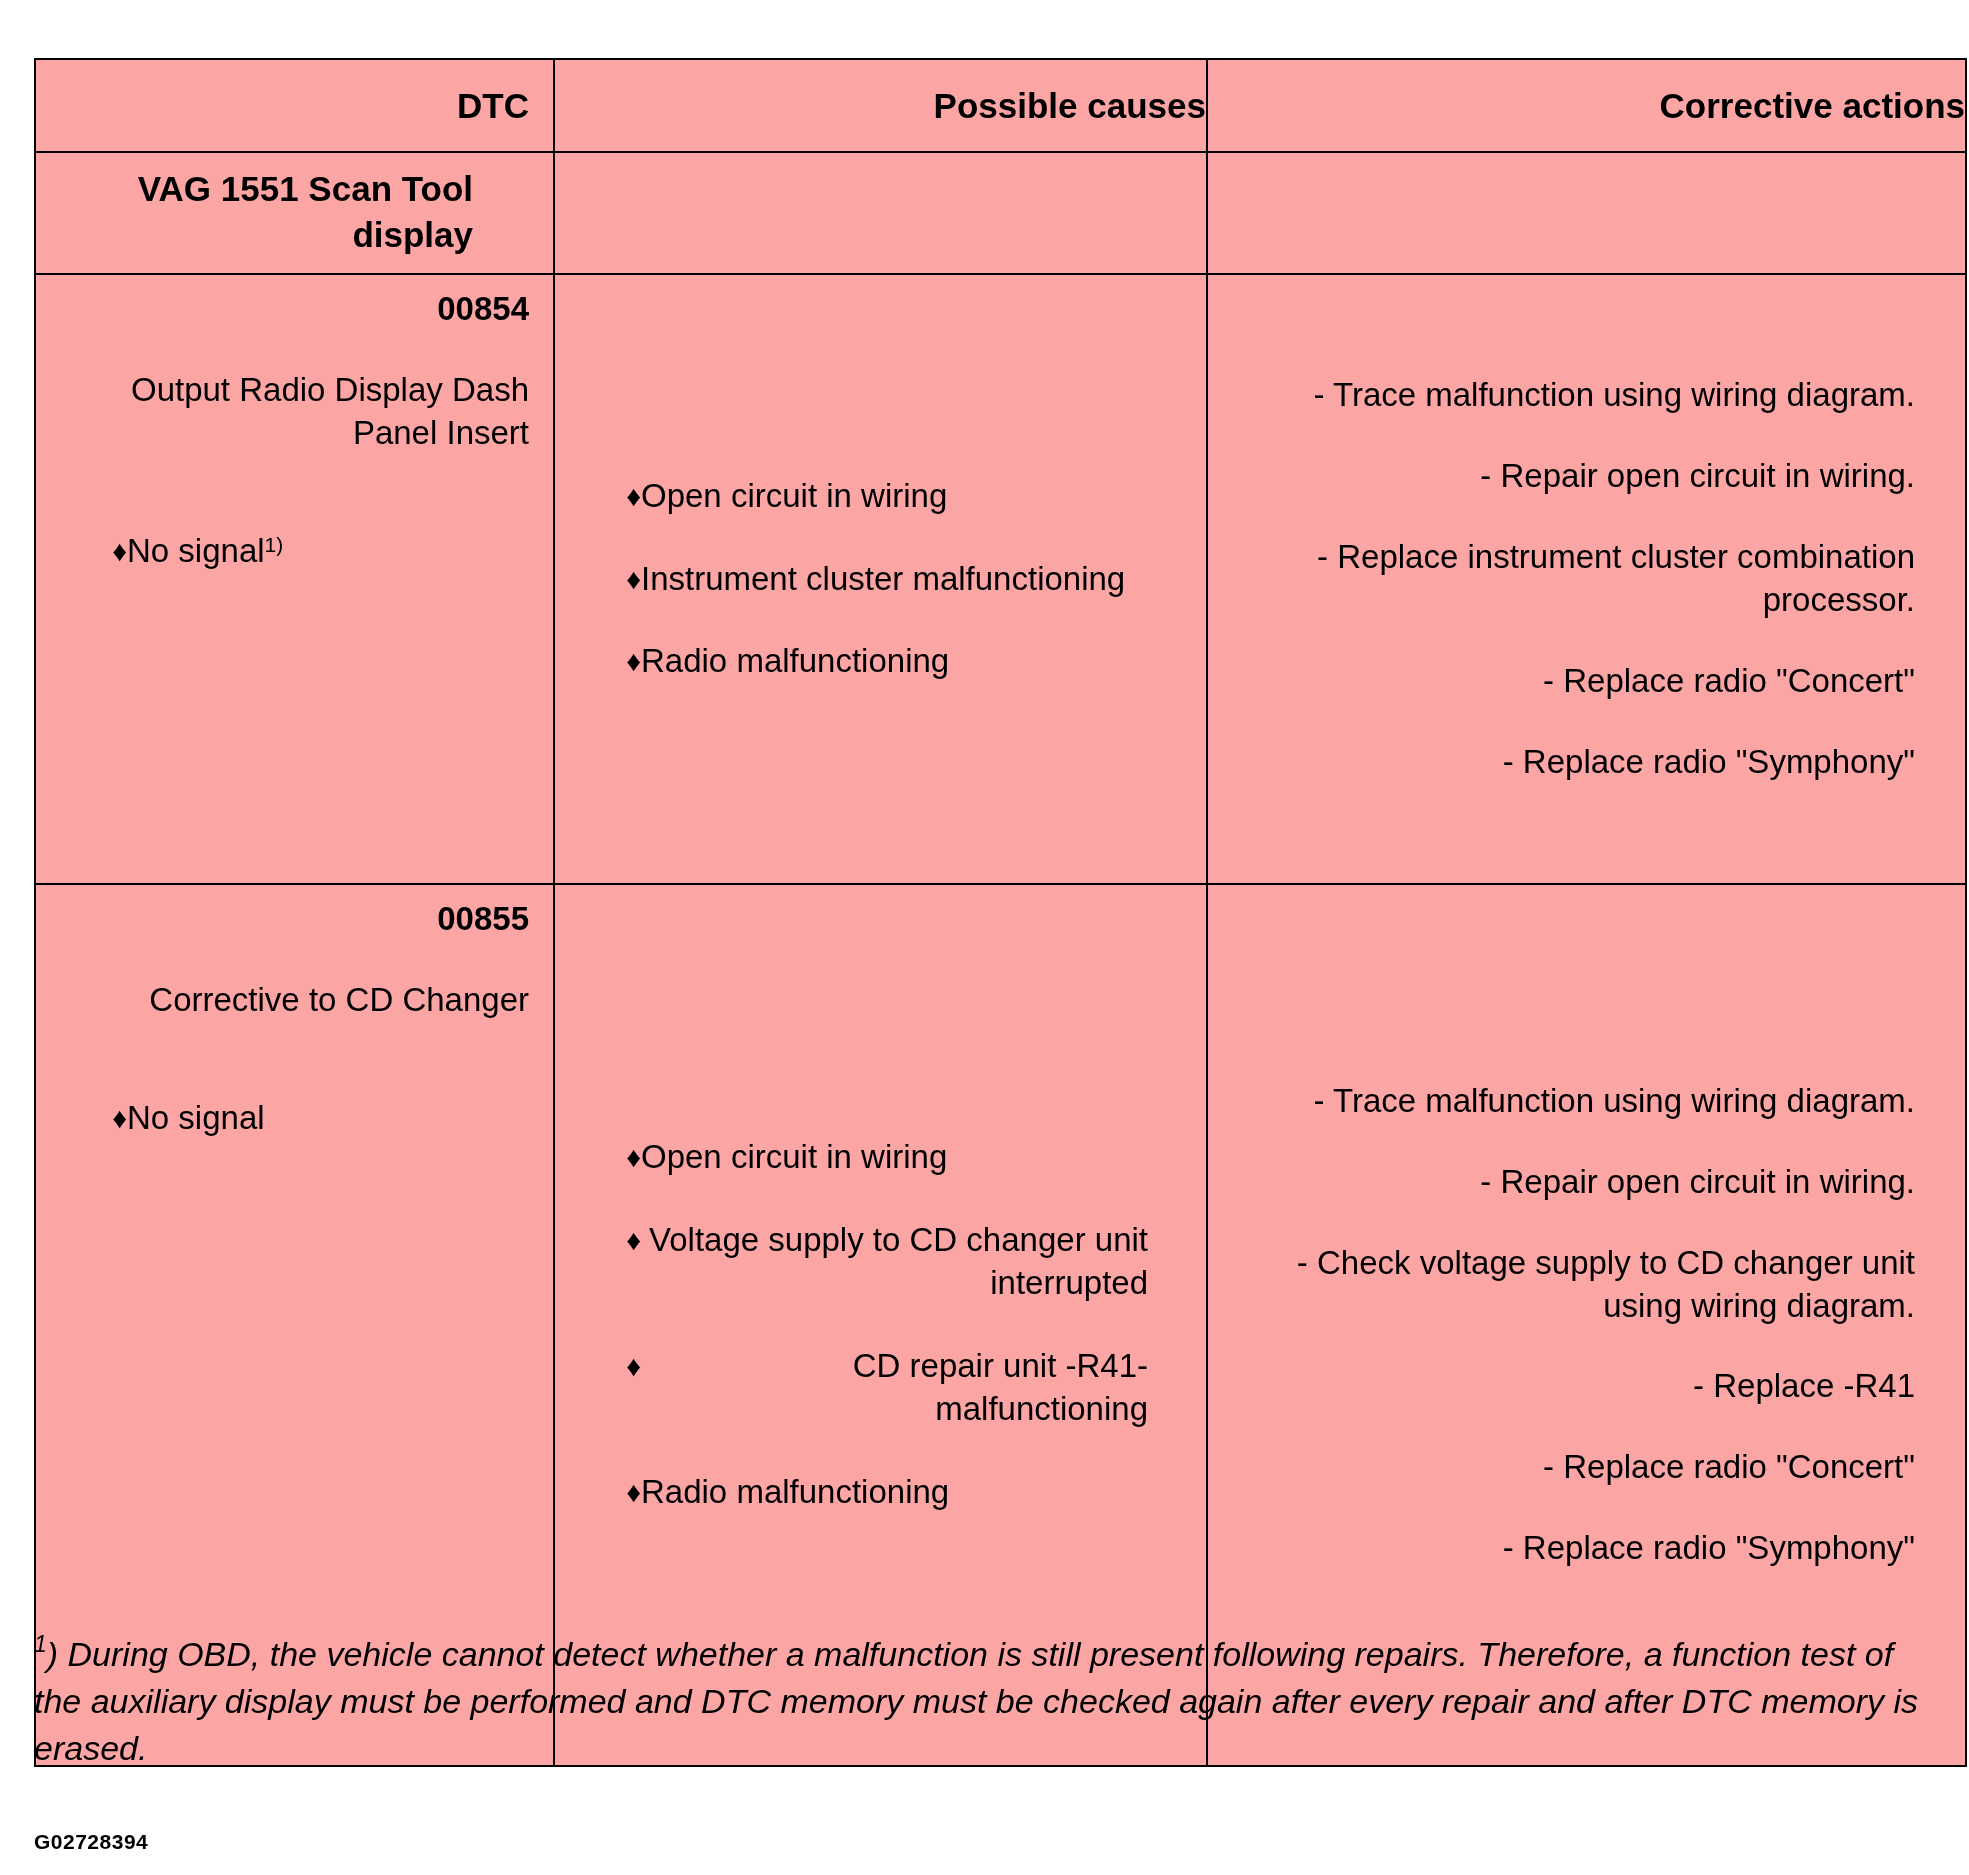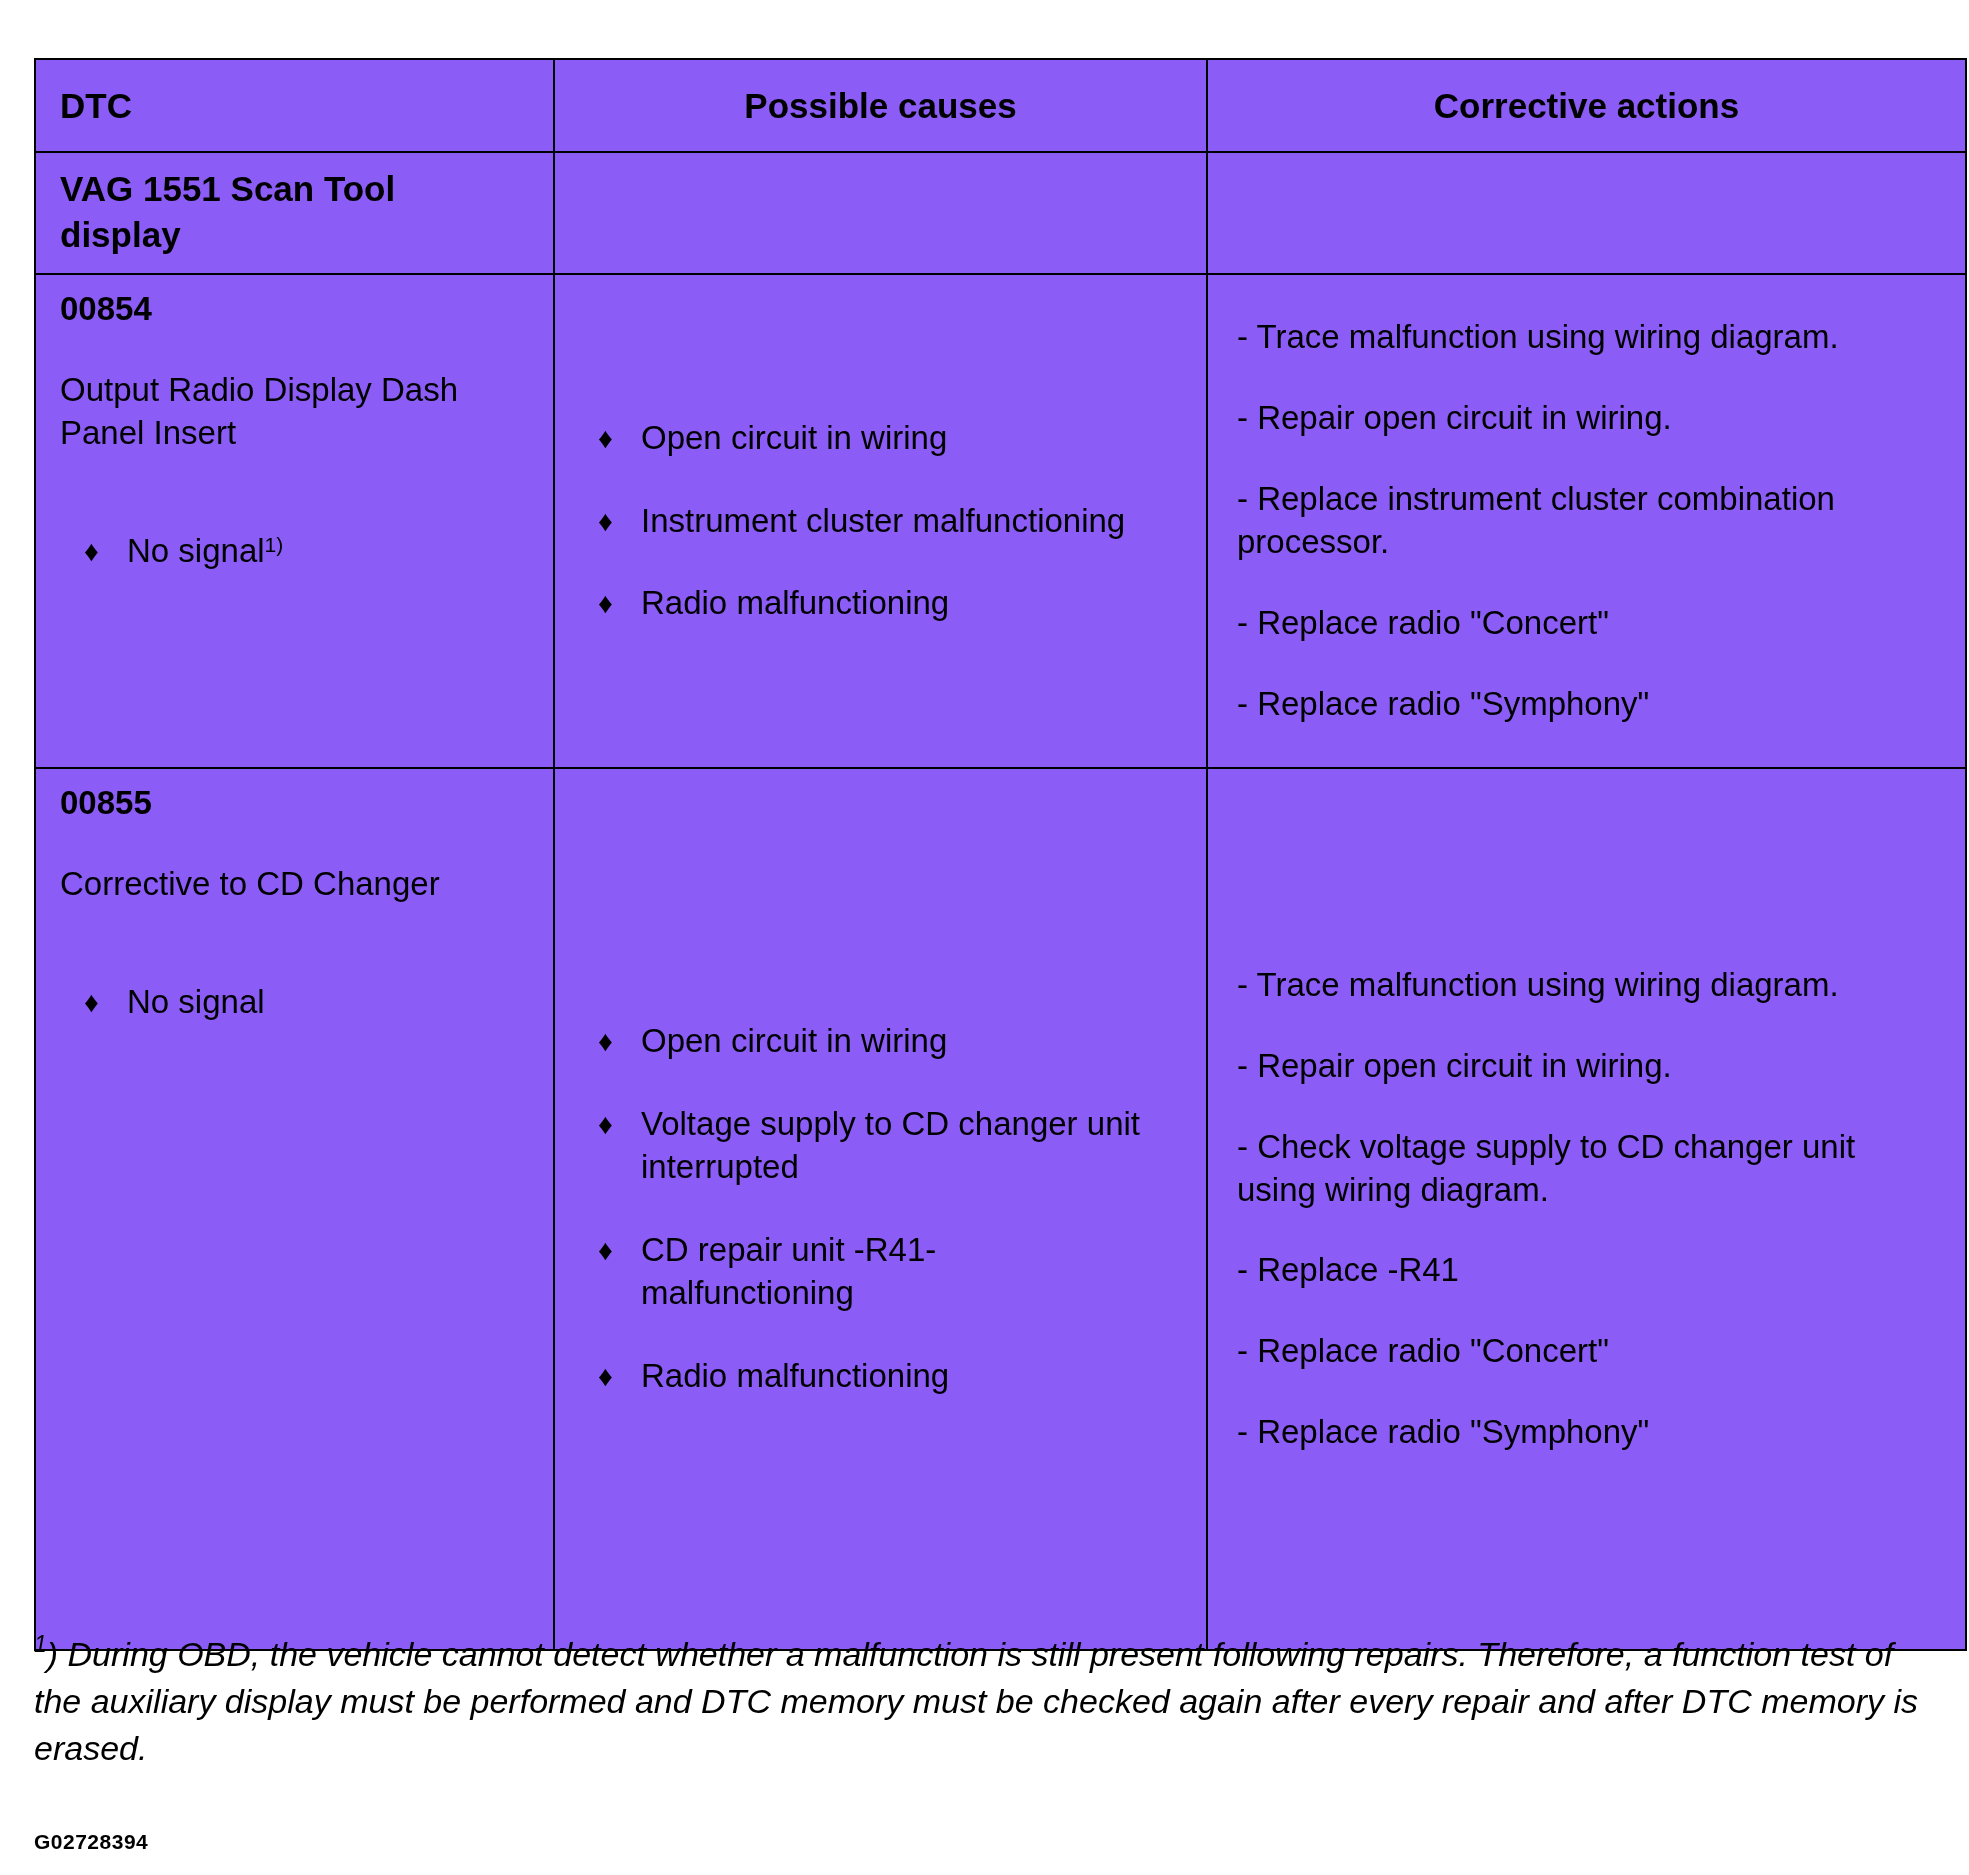--- a/index.html
+++ b/index.html
@@ -19,21 +19,22 @@
     position: absolute;
     left: 34px;
     top: 58px;
     width: 1931px;
     border-collapse: collapse;
     table-layout: fixed;
   }
   .dtc-table td {
     border: 2.9px solid #000000;
     vertical-align: top;
-    background: #8b5cf6;
+    background: #fca5a5;
+    text-align: right;
   }
   .c1 { padding: 13.4px 24px; }
   .hdr { font-weight: bold; font-size: 35px; }
   .head-row td { vertical-align: middle; }
   .center-text { text-align: center; }
   .scan-label { max-width: 413px; }
 
   .code { font-weight: bold; }
   .title { margin-top: 38px; }
   .signal { margin-top: 75px; padding-left: 24px; display: flex; align-items: flex-start; }
@@ -101,21 +102,21 @@
       </tr>
 
       <tr style="height:122px">
         <td class="c1">
           <div class="hdr scan-label">VAG 1551 Scan Tool display</div>
         </td>
         <td></td>
         <td></td>
       </tr>
 
-      <tr style="height:494px">
+      <tr style="height:610px">
         <td class="c1">
           <div class="code">00854</div>
           <div class="title">Output Radio Display Dash Panel Insert</div>
           <div class="signal">
             <span class="diam">♦</span>
             <span><span>No signal</span><sup>1)</sup></span>
           </div>
         </td>
         <td class="causes-cell">
           <div class="cause">

